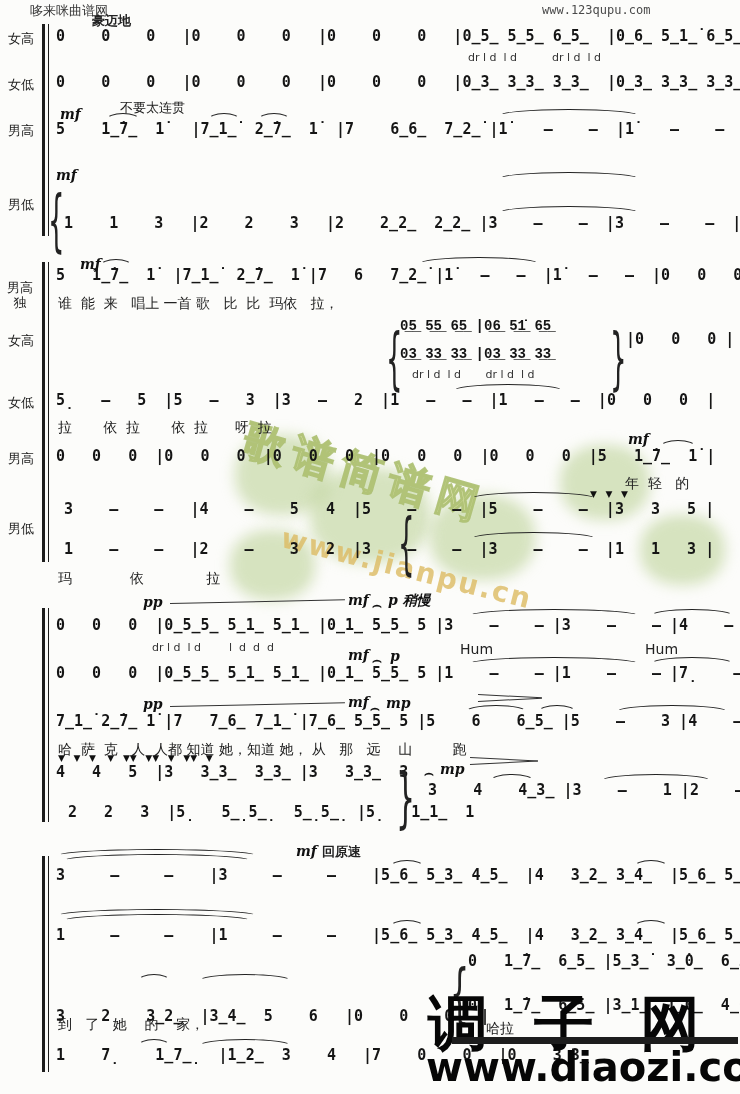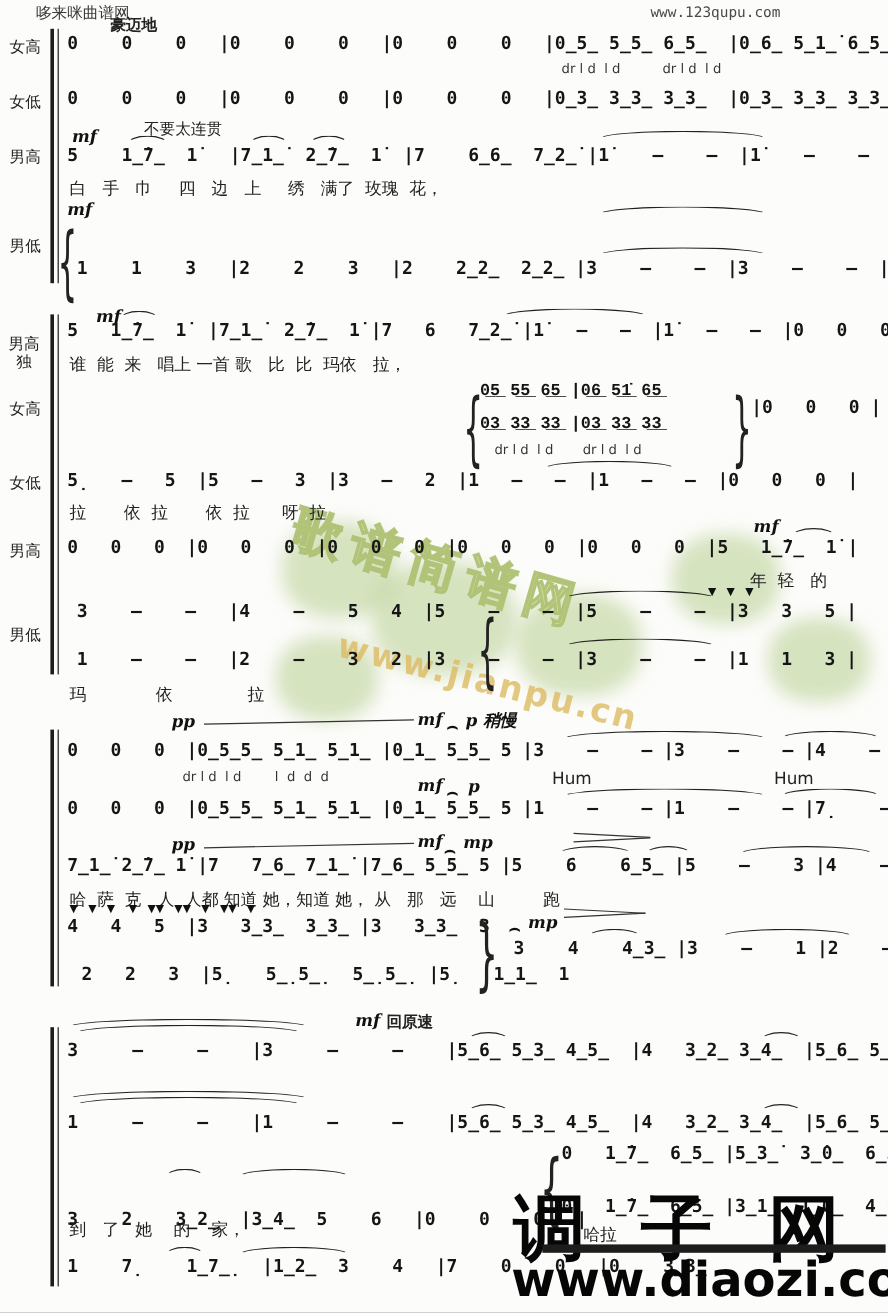--- a/index.html
+++ b/index.html
@@ -59,21 +59,20 @@
   <div class="abs note" style="left:56px;top:73px">0    0    0   |0    0    0   |0    0    0   |0̲3̲ 3̲3̲ 3̲3̲  |0̲3̲ 3̲3̲ 3̲3̲  |</div>
 
   <div class="abs ann" style="left:120px;top:99px">不要太连贯</div>
   <div class="abs dyn" style="left:60px;top:106px">mf</div>
   <div class="abs lbl" style="left:8px;top:122px">男高</div>
   <div class="abs note" style="left:56px;top:120px">5    1̲̇7̲  1̇   |7̲1̲̇  2̲̇7̲  1̇  |7    6̲6̲  7̲2̲̇ |1̇    –    –  |1̇    –    –  |</div>
   <div class="abs arc" style="left:106px;top:113px;width:32px"></div>
   <div class="abs arc" style="left:208px;top:113px;width:30px"></div>
   <div class="abs arc" style="left:258px;top:113px;width:30px"></div>
   <div class="abs arc" style="left:498px;top:109px;width:140px"></div>
-  <div class="abs lyr" style="left:58px;top:149px">白   手   巾     四   边   上     绣   满了  玫瑰  花，</div>
 
   <div class="abs dyn" style="left:56px;top:167px">mf</div>
   <div class="abs lbl" style="left:8px;top:196px">男低</div>
   <div class="abs brace" style="left:48px;top:182px">{</div>
   <div class="abs note" style="left:64px;top:214px">1    1    3   |2    2    3   |2    2̲2̲  2̲2̲ |3    –    –  |3    –    –  |</div>
   <div class="abs arc" style="left:498px;top:172px;width:140px"></div>
   <div class="abs arc" style="left:498px;top:206px;width:140px"></div>
 
   <div class="abs bl" style="left:42px;top:262px;width:3px;height:300px"></div>
   <div class="abs bl" style="left:48px;top:262px;width:1px;height:300px"></div>

